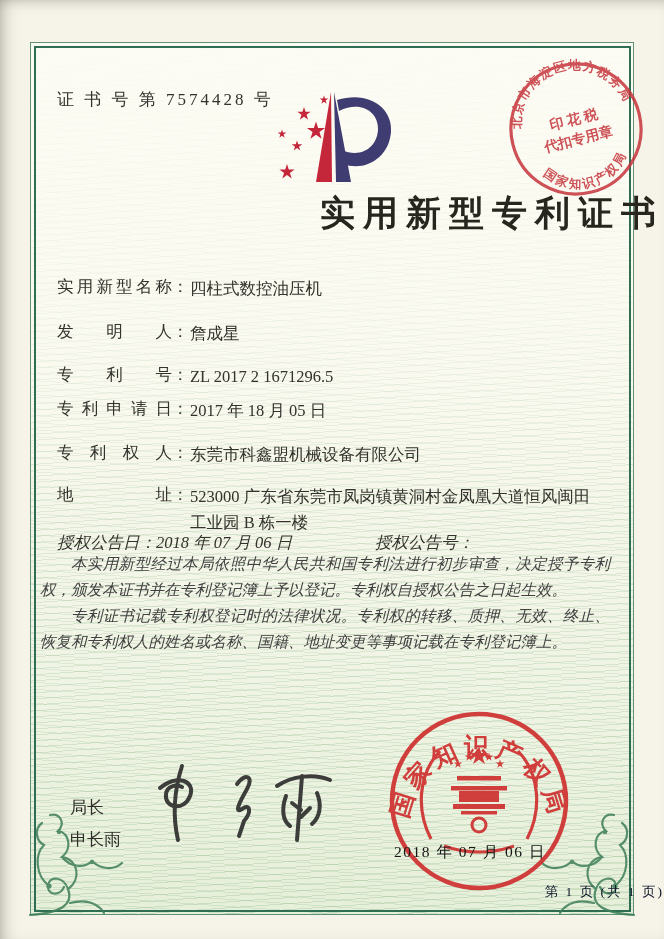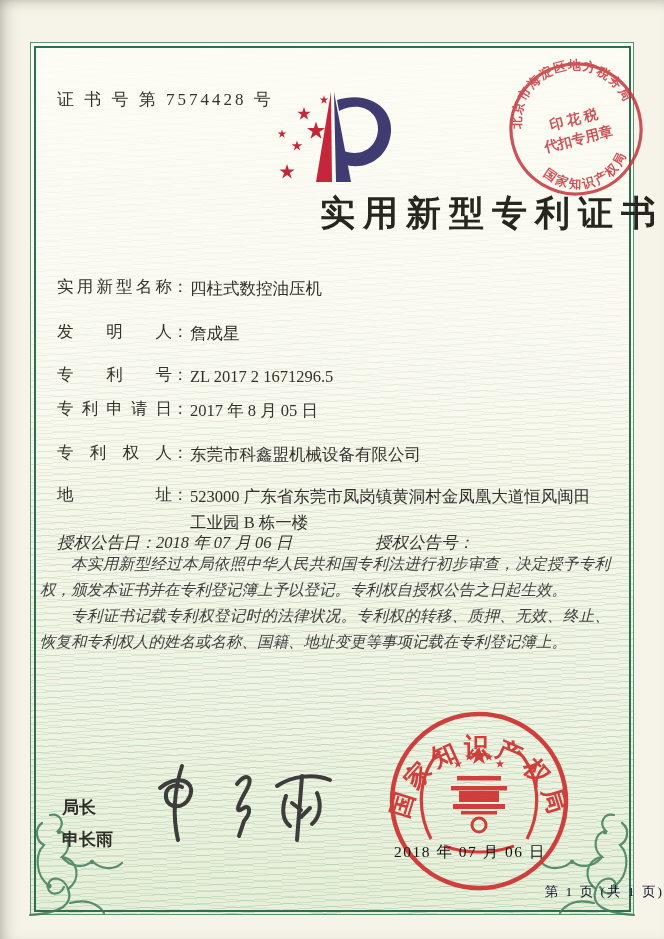--- a/index.html
+++ b/index.html
@@ -51,21 +51,21 @@
   .grant-row{position:absolute;left:0;right:0;display:flex;font-style:italic;}
   .grant-right{position:absolute;left:318px;display:flex;align-items:center;}
 
   .paras{
     position:absolute;left:40px;right:54px;top:551px;
     font-size:15.5px;line-height:26px;color:#404040;
     font-style:italic;text-align:justify;
   }
   .paras p{margin:0;text-indent:2em;}
 
-  .director{position:absolute;left:62px;top:792px;font-size:17px;line-height:32px;color:#2e2d28;font-style:normal;font-weight:bold;}
+  .director{position:absolute;left:70px;top:792px;font-size:17px;line-height:32px;color:#2e2d28;font-style:normal;}
   .signature{position:absolute;left:142px;top:756px;width:215px;height:100px;}
   .seal{position:absolute;left:372px;top:694px;width:214px;height:214px;opacity:.92;}
   .seal-date{position:absolute;left:394px;top:842px;width:190px;font-size:15.5px;letter-spacing:1.5px;color:#151513;}
   .footer{position:absolute;left:0;right:0;top:883px;text-align:right;font-size:13.5px;letter-spacing:2px;color:#0f172a;}
 
   .st-red{fill:#c5273a;}
   .st-blue{fill:#3f3c72;}
 </style>
 </head>
 <body>
@@ -150,21 +150,21 @@
       <span class="fvalue">詹成星</span>
     </div>
     <div class="frow" style="top:88px">
       <span class="flabel">专利号</span>
       <span class="fcolon">：</span>
       <span class="fvalue">ZL 2017 2 1671296.5</span>
     </div>
     <div class="frow" style="top:122px">
       <span class="flabel">专利申请日</span>
       <span class="fcolon">：</span>
-      <span class="fvalue">2017 年 8 月 05 日</span>
+      <span class="fvalue">2017 年 18 月 05 日</span>
     </div>
     <div class="frow" style="top:166px">
       <span class="flabel">专利权人</span>
       <span class="fcolon">：</span>
       <span class="fvalue">东莞市科鑫盟机械设备有限公司</span>
     </div>
     <div class="frow" style="top:208px">
       <span class="flabel">地址</span>
       <span class="fcolon">：</span>
       <span class="fvalue">523000 广东省东莞市凤岗镇黄洞村金凤凰大道恒风闽田工业园 B 栋一楼</span>

